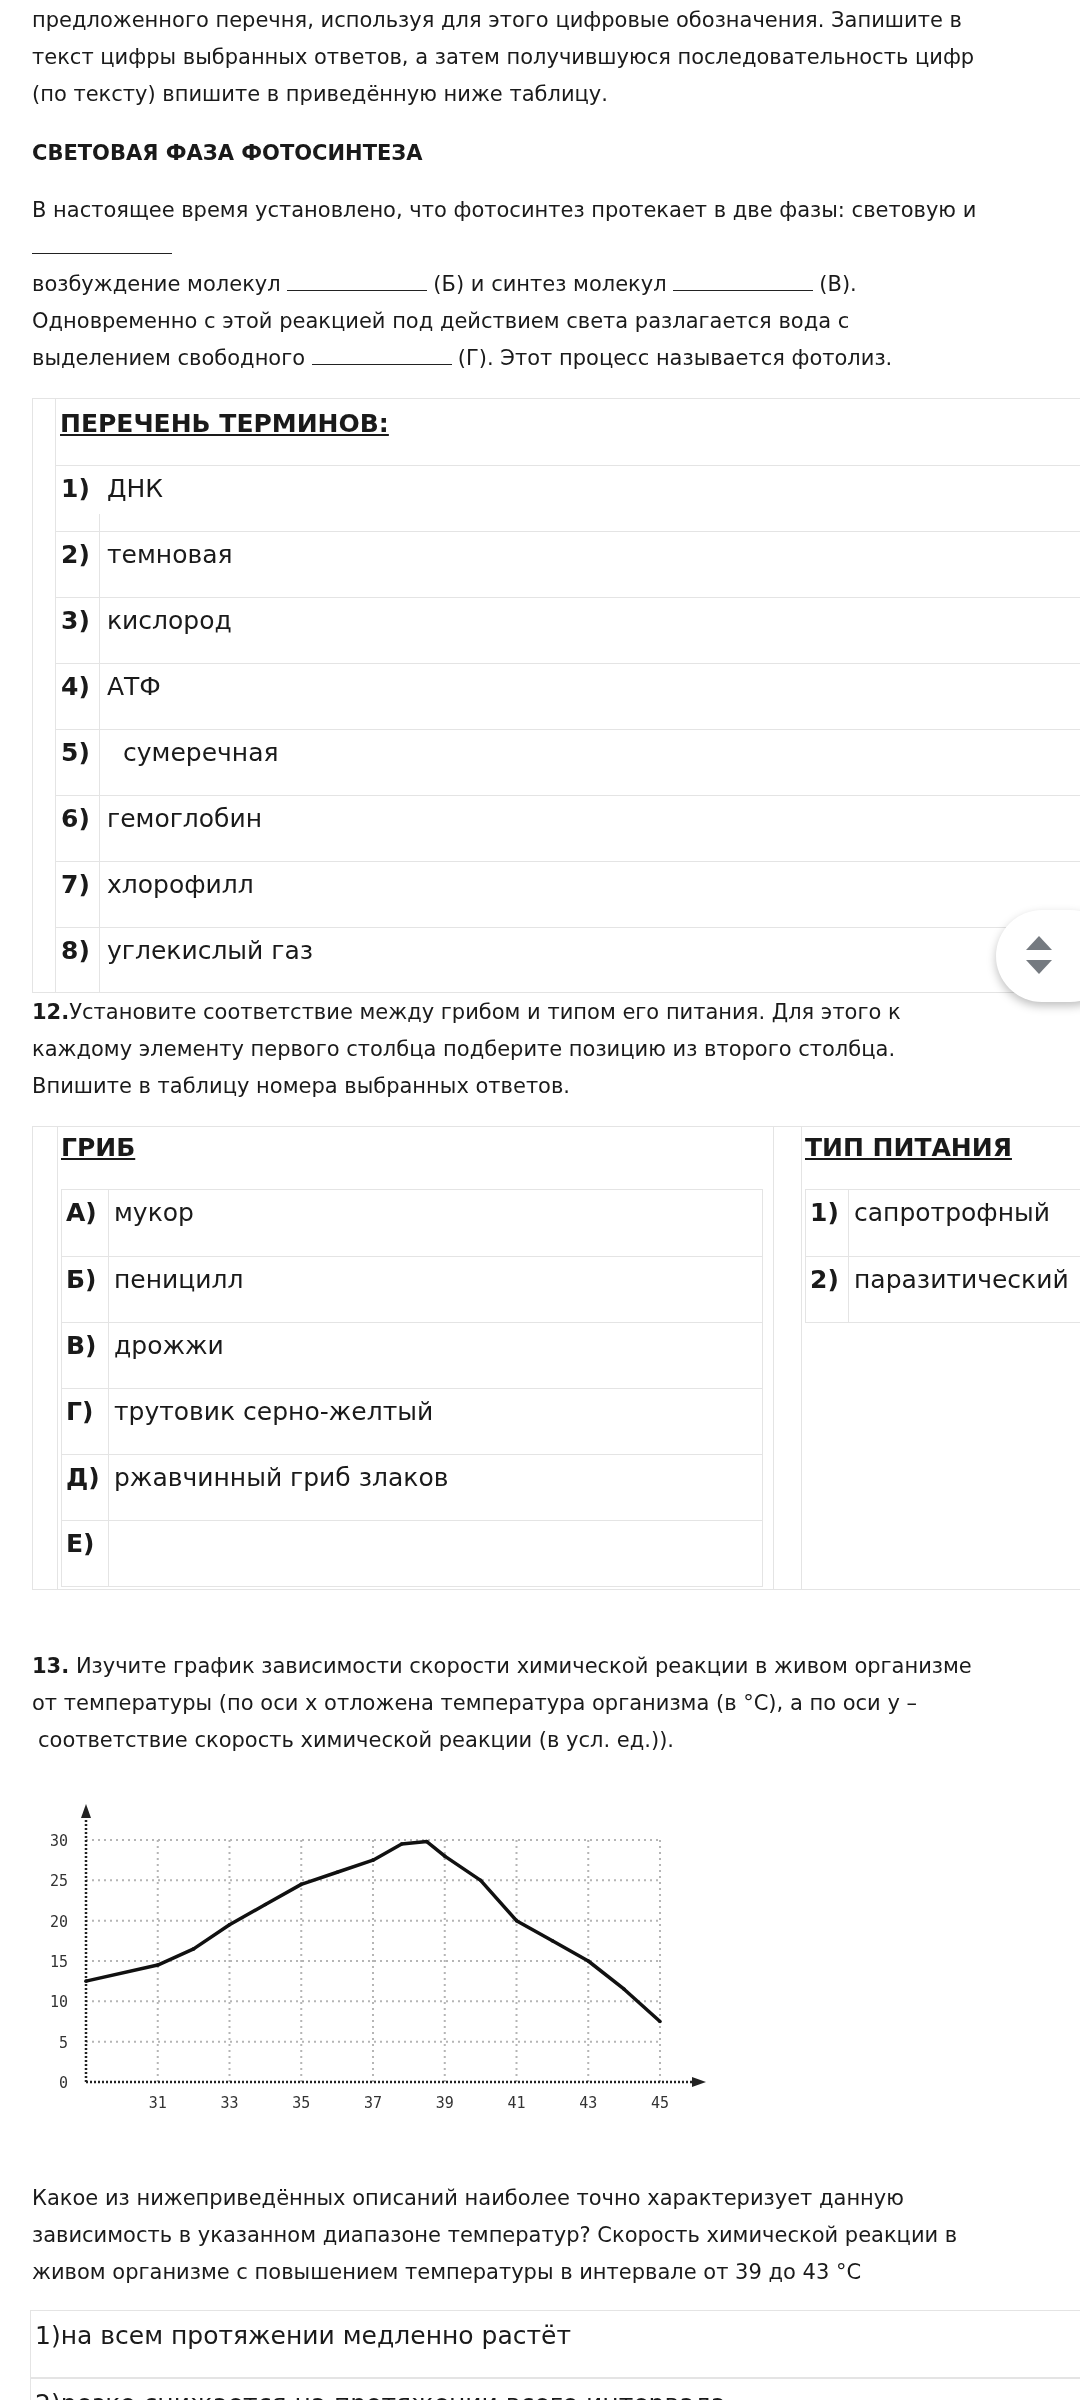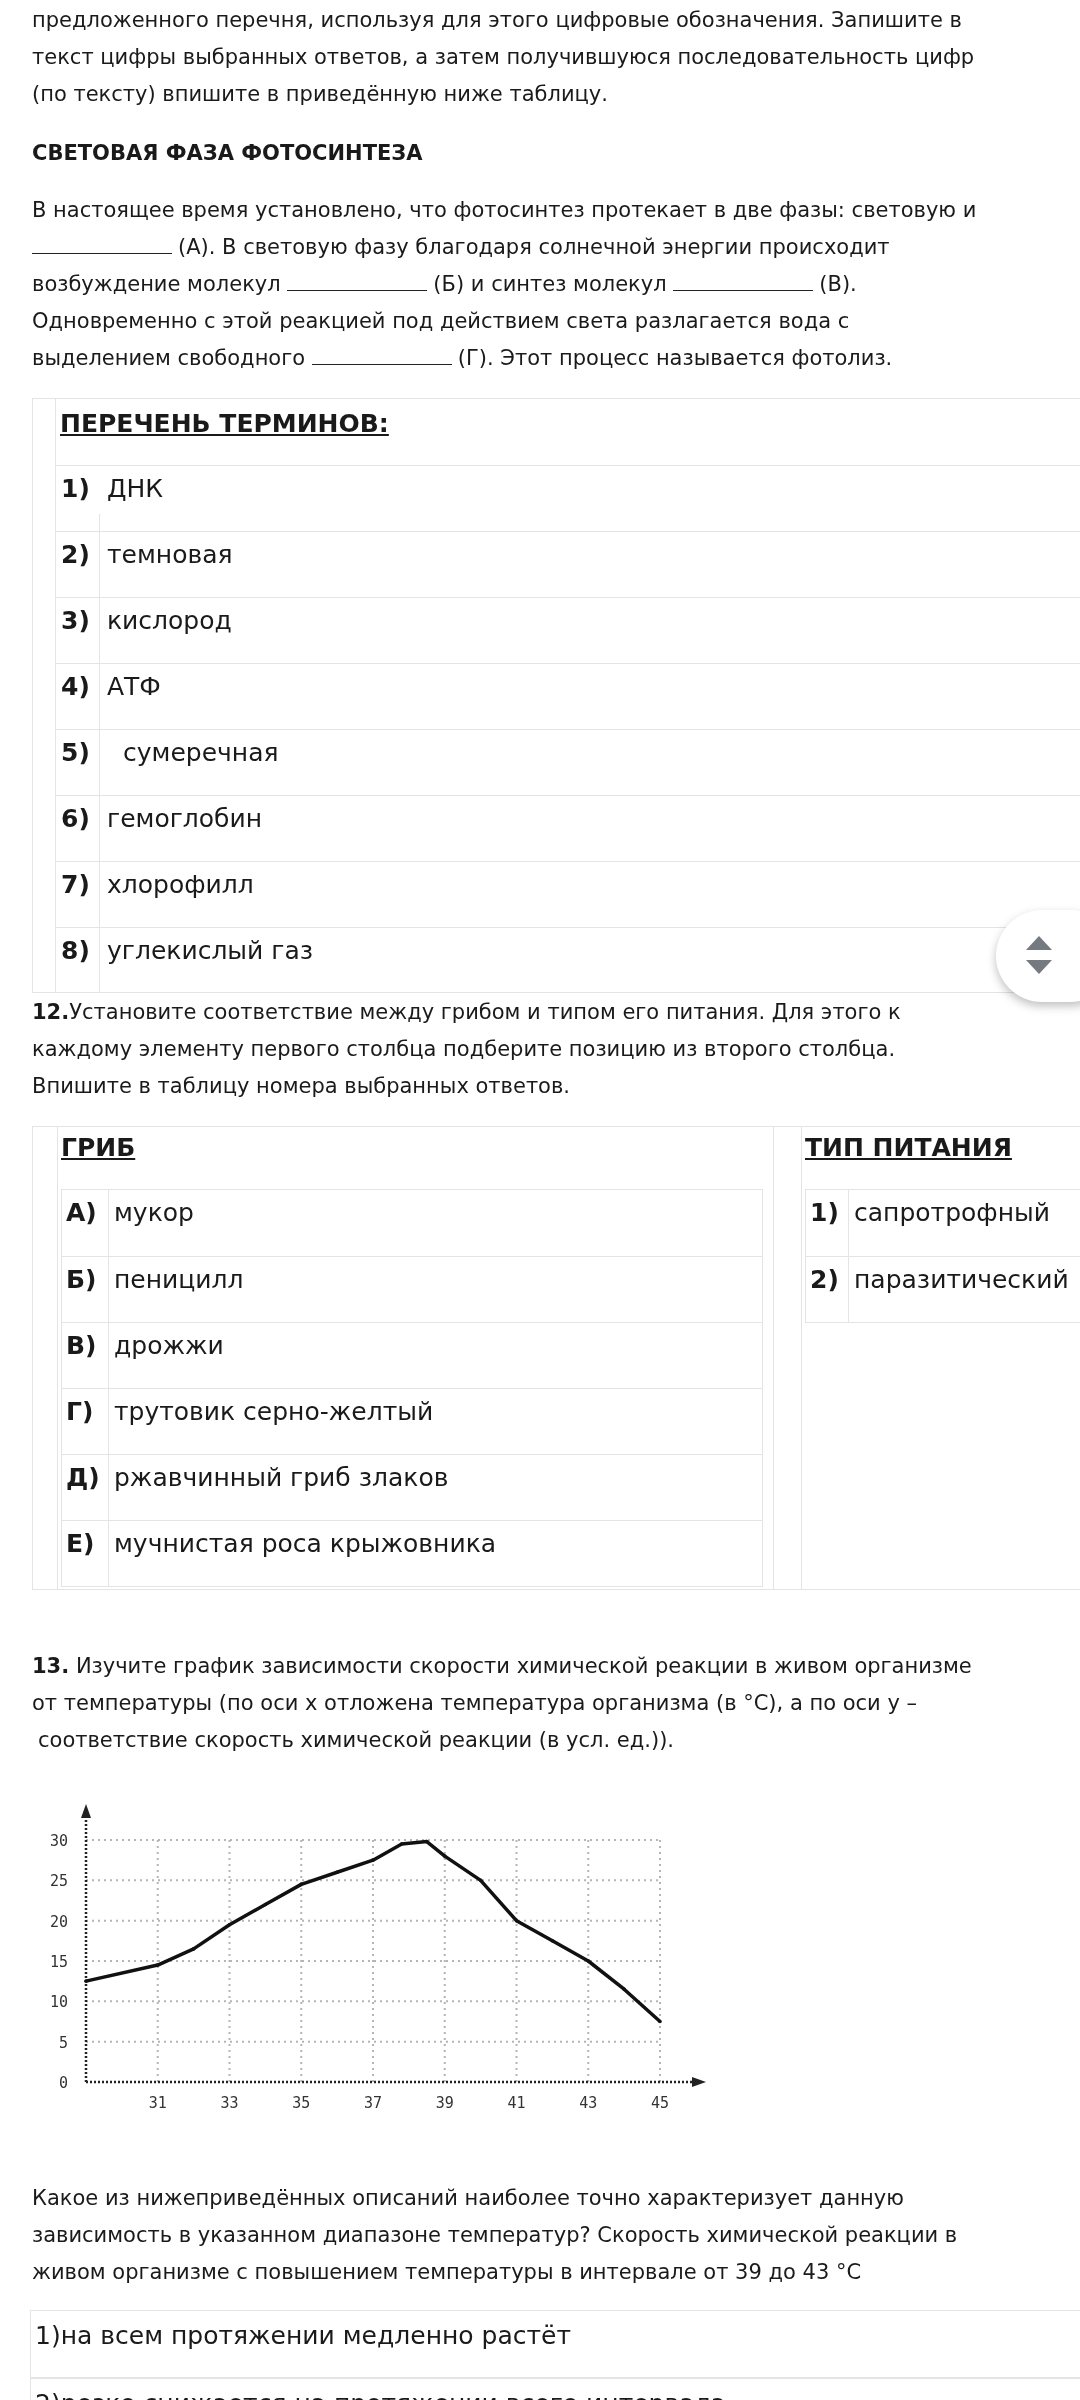--- a/index.html
+++ b/index.html
@@ -21,21 +21,21 @@
 </head>
 <body>
 
 <div class="p" style="top:2px;">предложенного перечня, используя для этого цифровые обозначения. Запишите в</div>
 <div class="p" style="top:39px;">текст цифры выбранных ответов, а затем получившуюся последовательность цифр</div>
 <div class="p" style="top:76px;">(по тексту) впишите в приведённую ниже таблицу.</div>
 
 <div class="p h" style="top:135px;">СВЕТОВАЯ ФАЗА ФОТОСИНТЕЗА</div>
 
 <div class="p" style="top:192px;">В настоящее время установлено, что фотосинтез протекает в две фазы: световую и</div>
-<div class="p" style="top:229px;"><span class="blank"></span><span>(А). В световую фазу благодаря солнечной энергии происходит</span></div>
+<div class="p" style="top:229px;"><span class="blank"></span></div>
 <div class="p" style="top:266px;"><span>возбуждение молекул</span> <span class="blank"></span><span>(Б) и синтез молекул</span> <span class="blank"></span><span>(В).</span></div>
 <div class="p" style="top:303px;">Одновременно с этой реакцией под действием света разлагается вода с</div>
 <div class="p" style="top:340px;"><span>выделением свободного</span> <span class="blank"></span><span>(Г). Этот процесс называется фотолиз.</span></div>
 
 <div class="tbl" style="left:32px; top:398px; width:1060px; height:593px;">
   <div class="vline" style="left:22px; top:0; height:593px;"></div>
   <div class="vline" style="left:66px; top:115px; height:478px;"></div>
   <div class="ul" style="left:27px; top:10px;">ПЕРЕЧЕНЬ ТЕРМИНОВ:</div>
   <div id="terms-rows">
       <div class="row" style="top: 66px; left: 22px; height: 66px;">
@@ -105,21 +105,20 @@
       <div class="row" style="top: 198px; height: 66px;">
         <span class="num" style="left:4px;top:8px;">Г)</span>
         <span class="txt" style="left:52px;top:8px;">трутовик серно-желтый</span>
       </div>
       <div class="row" style="top: 264px; height: 66px;">
         <span class="num" style="left:4px;top:8px;">Д)</span>
         <span class="txt" style="left:52px;top:8px;">ржавчинный гриб злаков</span>
       </div>
       <div class="row" style="top: 330px; height: 66px;">
         <span class="num" style="left:4px;top:8px;">Е)</span>
-        <span class="txt" style="left:52px;top:8px;">мучнистая роса крыжовника</span>
       </div>
     </div>
   <div id="types-box" style="position:absolute; left:772px; top:62px; width:300px; height:132px; border:1px solid #e4e4e4;">
     <div class="vline" style="left:42px; top:0; height:132px;"></div>
   <div class="row" style="top: 0px; height: 66px; border-top: none;">
         <span class="num" style="left:4px;top:8px;">1)</span>
         <span class="txt" style="left:48px;top:8px;">сапротрофный</span>
       </div>
       <div class="row" style="top: 66px; height: 66px;">
         <span class="num" style="left:4px;top:8px;">2)</span>

